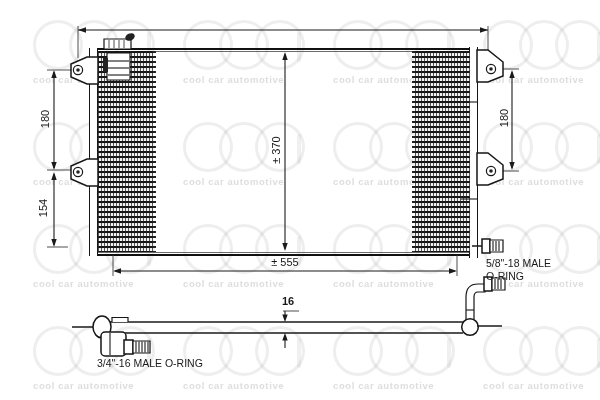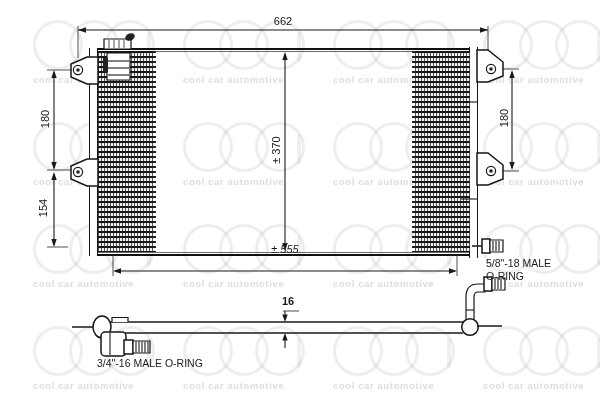--- a/index.html
+++ b/index.html
@@ -335,26 +335,25 @@
       <circle class="wfill" cx="470" cy="327" r="8.3"></circle>
       <line class="ln2" x1="477" y1="326" x2="502" y2="326"></line>
       <rect class="wfill" x="484" y="277" width="8" height="14"></rect>
       <rect class="wfill2" x="492" y="278" width="13" height="12"></rect>
       <line class="ln" x1="495" y1="279" x2="495" y2="289"></line>
       <line class="ln" x1="498" y1="279" x2="498" y2="289"></line>
       <line class="ln" x1="501" y1="279" x2="501" y2="289"></line>
     </g>
   </svg>
 
-  <div class="lbl center" style="left:78px;top:16px;width:410px;">662</div>
   <div class="vlabel" style="left:254px;top:144px;">± 370</div>
   <div class="vlabel" style="left:23px;top:113px;">180</div>
   <div class="vlabel" style="left:21px;top:202px;">154</div>
   <div class="vlabel" style="left:482px;top:112px;">180</div>
-  <div class="lbl center" style="left:225px;top:244px;width:120px;font-style:italic;">± 555</div>
+  <div class="lbl center" style="left:225px;top:257px;width:120px;">± 555</div>
   <div class="lbl center" style="left:276px;top:296px;width:24px;font-weight:bold;">16</div>
 
   <div class="fit-lbl" style="left:486px;top:257px;">
     <div>5/8"-18 MALE</div>
     <div>O-RING</div>
   </div>
   <div class="fit-lbl" style="left:97px;top:357px;">3/4"-16 MALE O-RING</div>
 
 </div>
 

